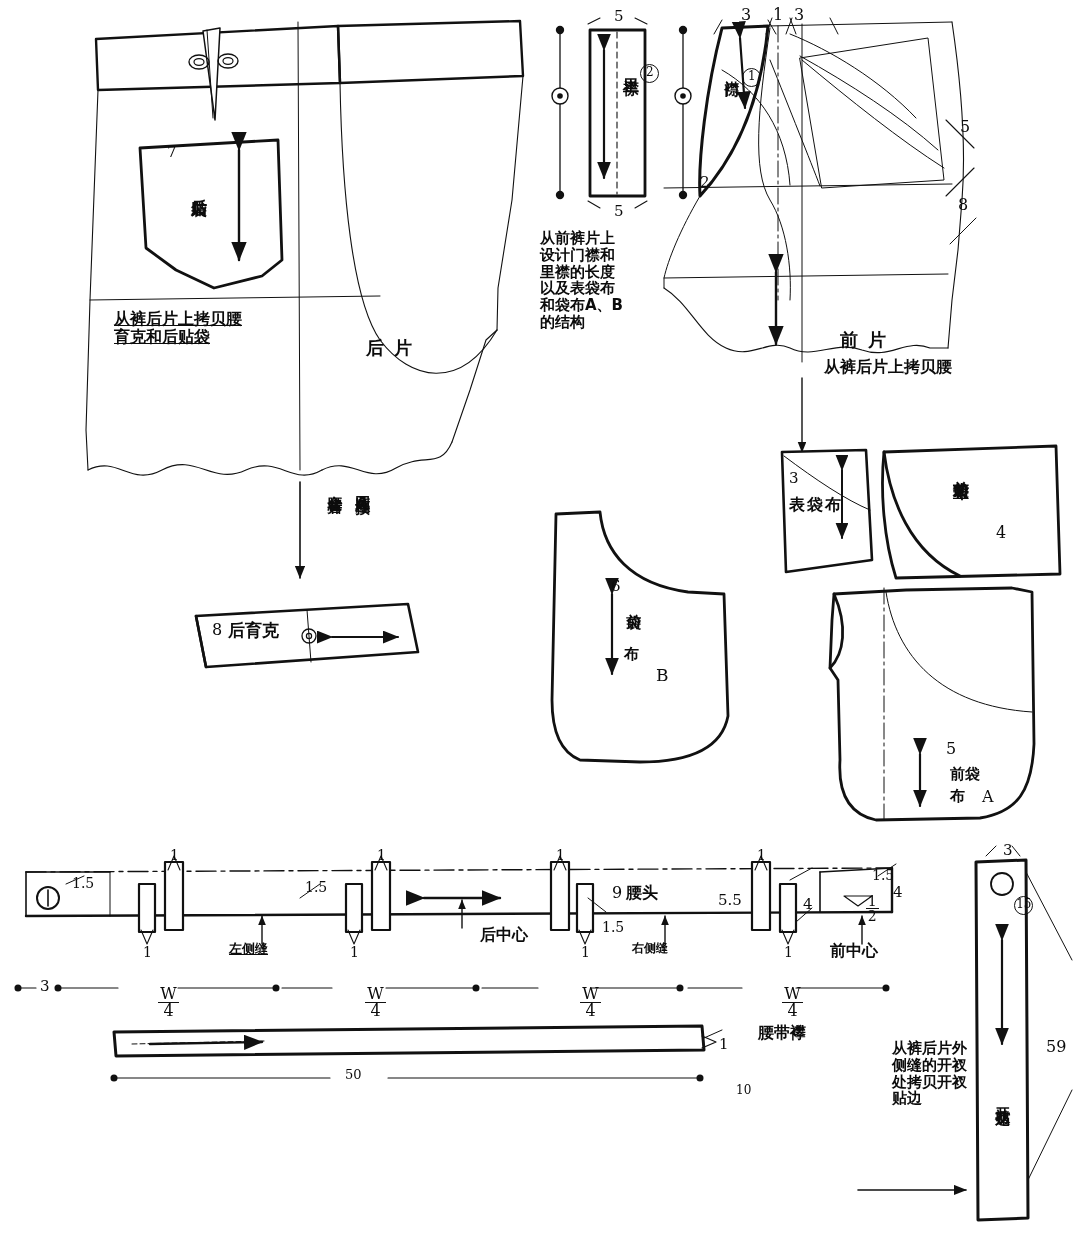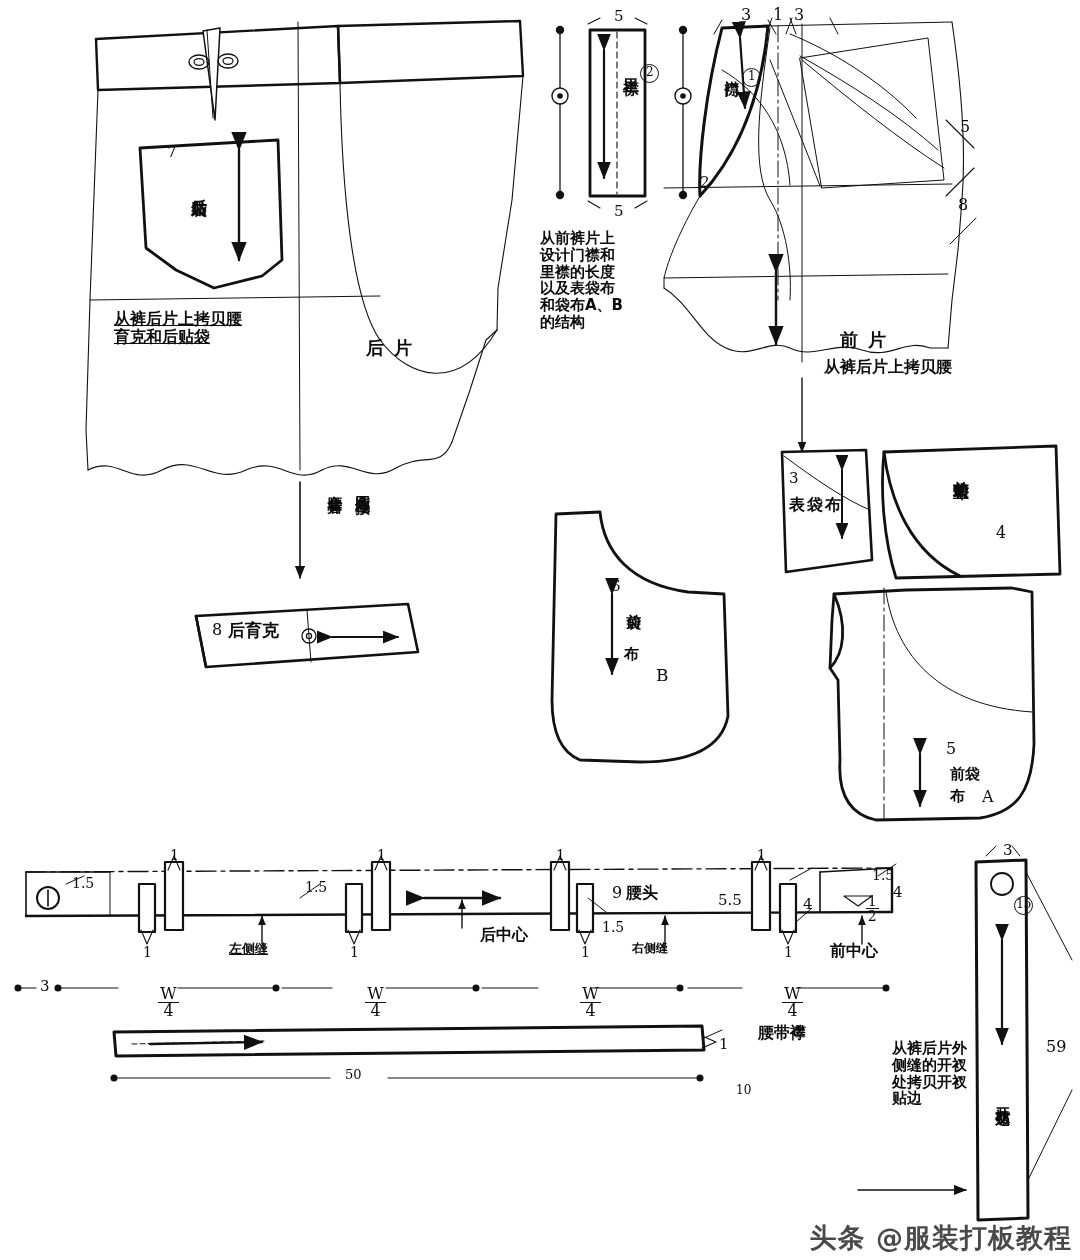--- a/index.html
+++ b/index.html
@@ -351,14 +351,13 @@
   <div class="lbl" style="left:994px;top:876px;">
     <span class="circnum">15</span>
   </div>
   <div class="lbl num" style="left:1046px;top:1038px;font-size:16px;">59</div>
   <div class="lbl cn v" style="left:994px;top:1096px;font-size:15px;">开衩贴边</div>
   <div class="lbl cn" style="left:856px;top:1040px;font-size:15px;margin-left:36px;">从裤后片外
 侧缝的开衩
 处拷贝开衩
 贴边</div>
 
-  <div class="wm">头条 @服装打板教程</div>
 </div>
 
 </body></html>

